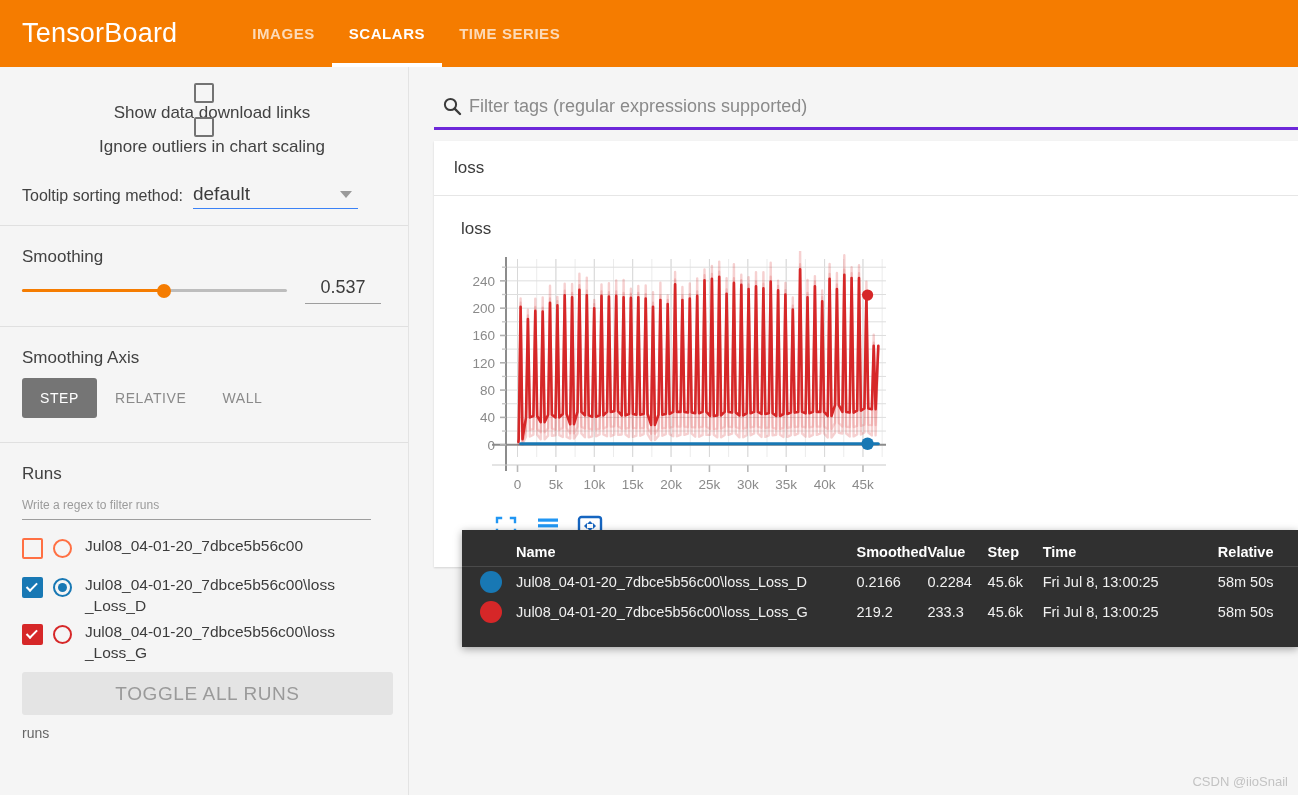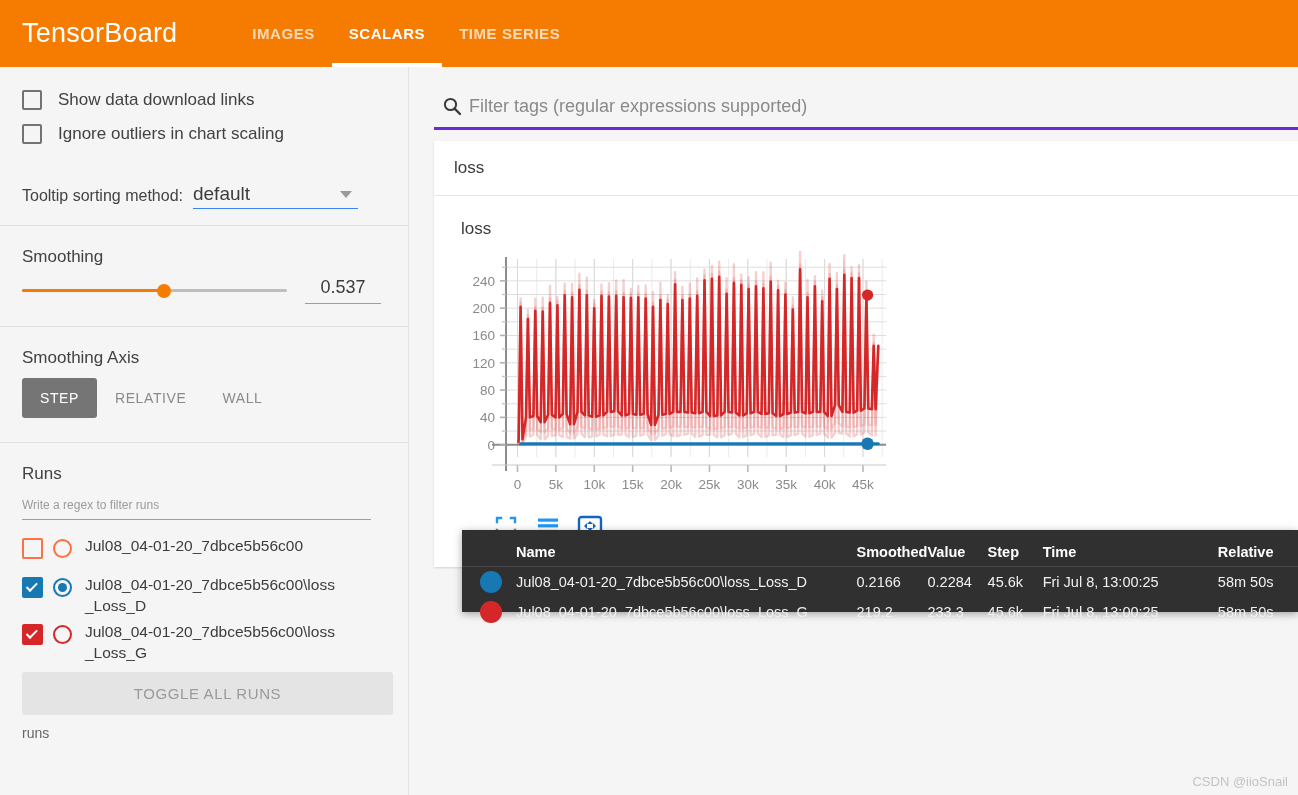--- a/index.html
+++ b/index.html
@@ -37,21 +37,21 @@
 
   
   .sidebar {
     position: absolute; left: 0; top: 67px; width: 409px; height: 728px;
     background: #f5f5f5; border-right: 1px solid #e3e3e3;
     overflow: hidden;
   }
   .sec { padding: 0 22px; }
   .divider { height: 1px; background: #e0e0e0; margin: 0; }
 
-  .cbrow { display: flex; align-items: center; height: 34px; cursor: pointer; }
+  .cbrow { display: flex; align-items: center; height: 34px; cursor: pointer; flex-direction: column; }
   .cbrow:first-child { margin-top: 16px; }
   .cbox {
     width: 20px; height: 20px; border: 2px solid #737373; border-radius: 2px;
     background: #f5f5f5; flex: 0 0 auto;
   }
   .cbrow .lbl { margin-left: 16px; font-size: 17px; color: #424242; }
 
   .ttsort { display: flex; align-items: flex-end; height: 44px; margin-top: 14px; margin-bottom: 16px; }
   .ttsort .lbl { font-size: 16px; color: #424242; padding-bottom: 4px; }
   .selwrap {
@@ -108,21 +108,21 @@
   .runradio {
     width: 19px; height: 19px; border-radius: 50%; flex: 0 0 auto;
     margin-left: 10px; margin-top: 4px; display: flex; align-items: center; justify-content: center;
   }
   .runradio .dot { width: 9px; height: 9px; border-radius: 50%; }
   .runlabel { margin-left: 13px; font-size: 15.5px; color: #3c3c3c; line-height: 21px; width: 258px; word-break: break-all; }
 
   .toggleall {
     width: 371px; height: 43px; background: #e4e4e4; border-radius: 3px;
     display: flex; align-items: center; justify-content: center;
-    color: #9a9a9a; font-size: 15px; letter-spacing: .6px; margin-top: 9px; cursor: pointer;
+    color: #9a9a9a; font-size: 19px; letter-spacing: .6px; margin-top: 9px; cursor: pointer;
   }
   .runsfoot { font-size: 14px; color: #666; margin-top: 10px; }
 
   
   .main { position: absolute; left: 409px; top: 67px; width: 889px; height: 728px; background: #f5f5f5; }
   .filterbar {
     position: absolute; left: 25px; top: 18px; width: 864px; height: 45px;
     border-bottom: 3px solid #6d28d9; display: flex; align-items: center; cursor: text;
   }
   .searchicon { margin-left: 8px; margin-right: 7px; display: flex; }
@@ -139,21 +139,21 @@
   .charttitle { position: absolute; left: 27px; top: 78px; font-size: 17px; color: #3c3c3c; }
 
   .plotwrap { position: absolute; left: 10px; top: 110px; width: 460px; height: 190px; }
   .chartsvg { display: block; }
 
   .chartbtns { position: absolute; left: 55px; top: 372px; display: flex; align-items: center; }
   .cbtn { width: 34px; height: 26px; display: flex; align-items: center; justify-content: center; cursor: pointer; margin-right: 8px; }
 
   
   .tooltip {
-    position: absolute; left: 462px; top: 530px; width: 836px; height: 82px;
+    position: absolute; left: 462px; top: 530px; width: 836px; height: 117px;
     background: #303030; color: #fff; box-shadow: 0 2px 8px rgba(0,0,0,.35);
     padding: 14px 0 0 0;
   }
   .ttable { width: 100%; border-collapse: collapse; font-size: 14.5px; }
   .ttable th {
     text-align: left; font-weight: 700; padding: 0 0 6px 0; color: #fff; font-size: 14.5px;
     border-bottom: 1px solid #4a4a4a;
   }
   .ttable td { padding: 4px 0; color: #f0f0f0; white-space: nowrap; }
   .c-swatch { width: 54px; padding-left: 18px !important; }

